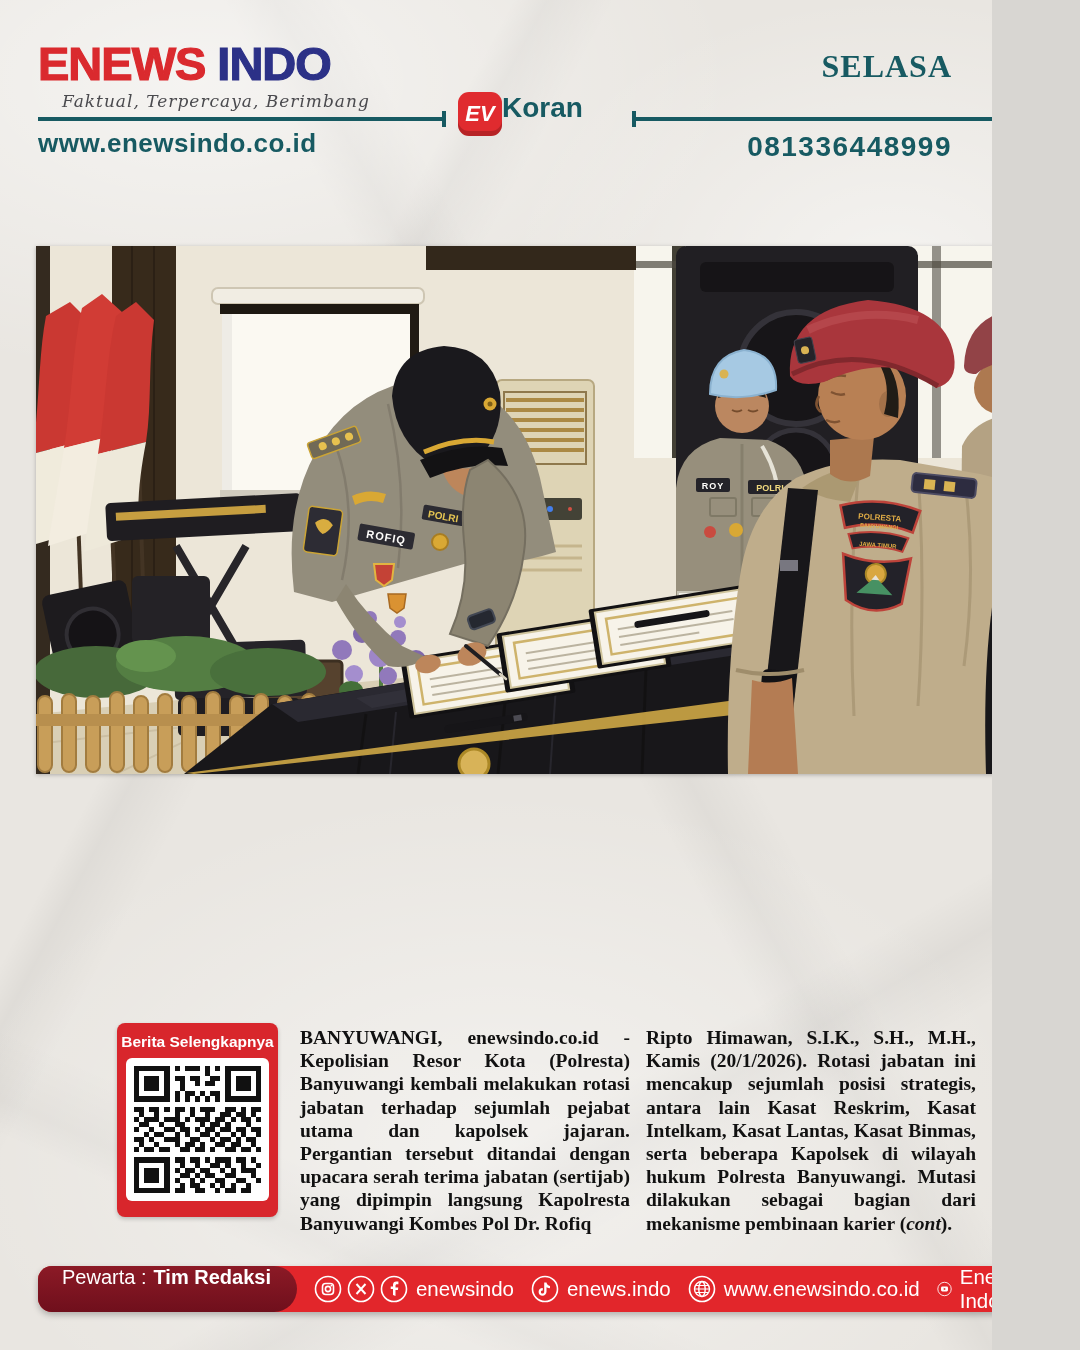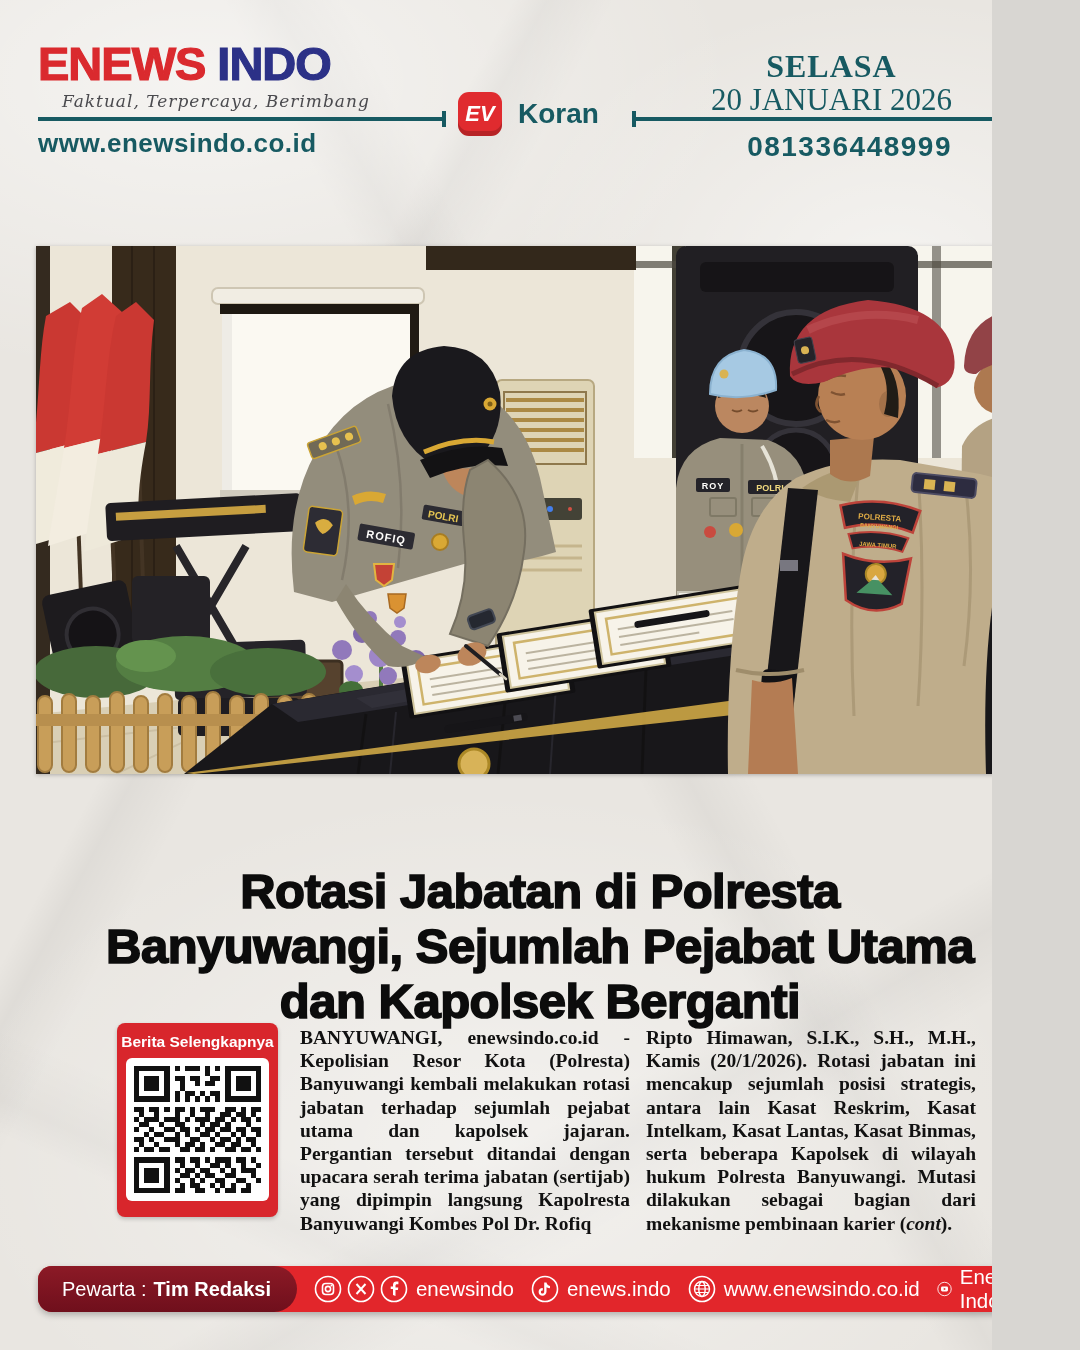--- a/index.html
+++ b/index.html
@@ -23,21 +23,21 @@
   .day{font-size:32px;font-weight:700;letter-spacing:1px;}
   .date{font-size:31px;}
   .rule{position:absolute;top:117px;height:4px;background:#175a62;}
   .rule-left{left:38px;width:408px;}
   .rule-right{left:632px;width:400px;}
   .rule::before,.rule::after{content:"";position:absolute;width:4px;height:16px;background:#175a62;top:-6px;}
   .rule-left::before{display:none;}
   .rule-left::after{right:0;}
   .rule-right::before{left:0;}
   .rule-right::after{right:0;}
-  .koran-badge{position:absolute;left:458px;top:92px;display:flex;align-items:center;gap:16px;}
+  .koran-badge{position:absolute;left:458px;top:92px;display:flex;gap:0;}
   .ev{width:44px;height:44px;background:#e02b2f;border-radius:11px;display:flex;align-items:center;justify-content:center;
       color:#fff;font-weight:700;font-style:italic;font-size:22px;box-shadow:inset 0 -5px 0 rgba(0,0,0,.18);}
   .koran-label{color:#175a62;font-weight:700;font-size:28px;}
   .site{position:absolute;left:38px;top:128px;color:#175a62;font-weight:700;font-size:26px;letter-spacing:.5px;}
   .phone{position:absolute;right:40px;top:131px;color:#175a62;font-weight:700;font-size:28px;letter-spacing:1.5px;}
   
   .category{position:absolute;left:380px;top:173px;width:323px;height:52px;background:#d4282e;border-radius:8px;
     color:#fff;font-weight:700;font-size:28px;letter-spacing:2px;display:flex;align-items:center;justify-content:center;
     box-shadow:0 2px 4px rgba(0,0,0,.25);}
   
@@ -56,39 +56,38 @@
   .qr-box{width:143px;height:143px;background:#fff;border-radius:6px;margin-top:7px;padding:8px;box-sizing:border-box;}
   .col{position:absolute;top:1026px;margin:0;font-family:"Liberation Serif",serif;font-weight:700;font-size:19.5px;
        line-height:23.2px;color:#111;text-align:justify;}
   .col1{left:300px;width:330px;}
   .col2{left:646px;width:330px;}
   .col i{font-style:italic;}
   
   .social-bar{position:absolute;left:38px;top:1266px;width:994px;height:46px;background:#e2262b;border-radius:14px;
       display:flex;align-items:center;box-shadow:0 3px 6px rgba(0,0,0,.25);}
   .pill{height:46px;background:linear-gradient(#8c1a26,#6f0f1c);border-radius:14px 23px 23px 14px;display:flex;
-      align-items:center;padding:0 26px 0 24px;color:#fff;font-size:20px;white-space:nowrap;}
+      padding:0 26px 0 24px;color:#fff;font-size:20px;white-space:nowrap;}
   .pill b{margin-left:7px;font-weight:700;}
   .group{display:flex;align-items:center;margin-left:17px;color:#fff;font-size:20.5px;gap:5px;}
   .group .handle{margin-left:3px;}
   .icon{width:28px;height:28px;display:block;}
 </style>
 </head>
 <body>
 
 <div class="page">
 
   <header>
     <div class="brand">
       <span class="brand-red">ENEWS</span><span class="brand-blue">INDO</span>
       <div class="tagline">Faktual, Terpercaya, Berimbang</div>
     </div>
     <div class="datebox">
       <div class="day">SELASA</div>
-      <div class="date">20 JANUARI 2026</div>
     </div>
     <div class="rule rule-left"></div>
     <div class="rule rule-right"></div>
     <div class="koran-badge">
       <span class="ev">
           <span>EV</span>
         </span>
       <span class="koran-label">Koran</span>
     </div>
     <div class="site">www.enewsindo.co.id</div>
@@ -370,25 +369,20 @@
           <path d="M838 334 l4 -5 4 5 z" fill="#e8e4da"></path>
         </g>
         <path d="M700 424 Q734 432 768 424" stroke="#9b8a68" stroke-width="4" fill="none"></path>
         <path d="M716 434 Q736 440 756 432 L762 528 L712 528 Z" fill="#b2784e"></path>
       </g>
       <rect width="1008" height="528" fill="#f5d9a8" opacity=".05"></rect>
     </svg>
   </figure>
 
 
-  <h1 class="headline">
-    <span>Rotasi Jabatan di Polresta</span>
-    <span>Banyuwangi, Sejumlah Pejabat Utama</span>
-    <span>dan Kapolsek Berganti</span>
-  </h1>
 
   <section>
     <div class="qr">
       <div class="qr-label">Berita Selengkapnya</div>
       <div class="qr-box">
         <svg viewBox="0 0 25 25" width="127" height="127" style="shape-rendering:crispedges;display:block">
           <rect width="25" height="25" fill="#fff"></rect>
           <g fill="#111">
             <rect x="0" y="0" width="7" height="7"></rect>
               <rect x="18" y="0" width="7" height="7"></rect>

